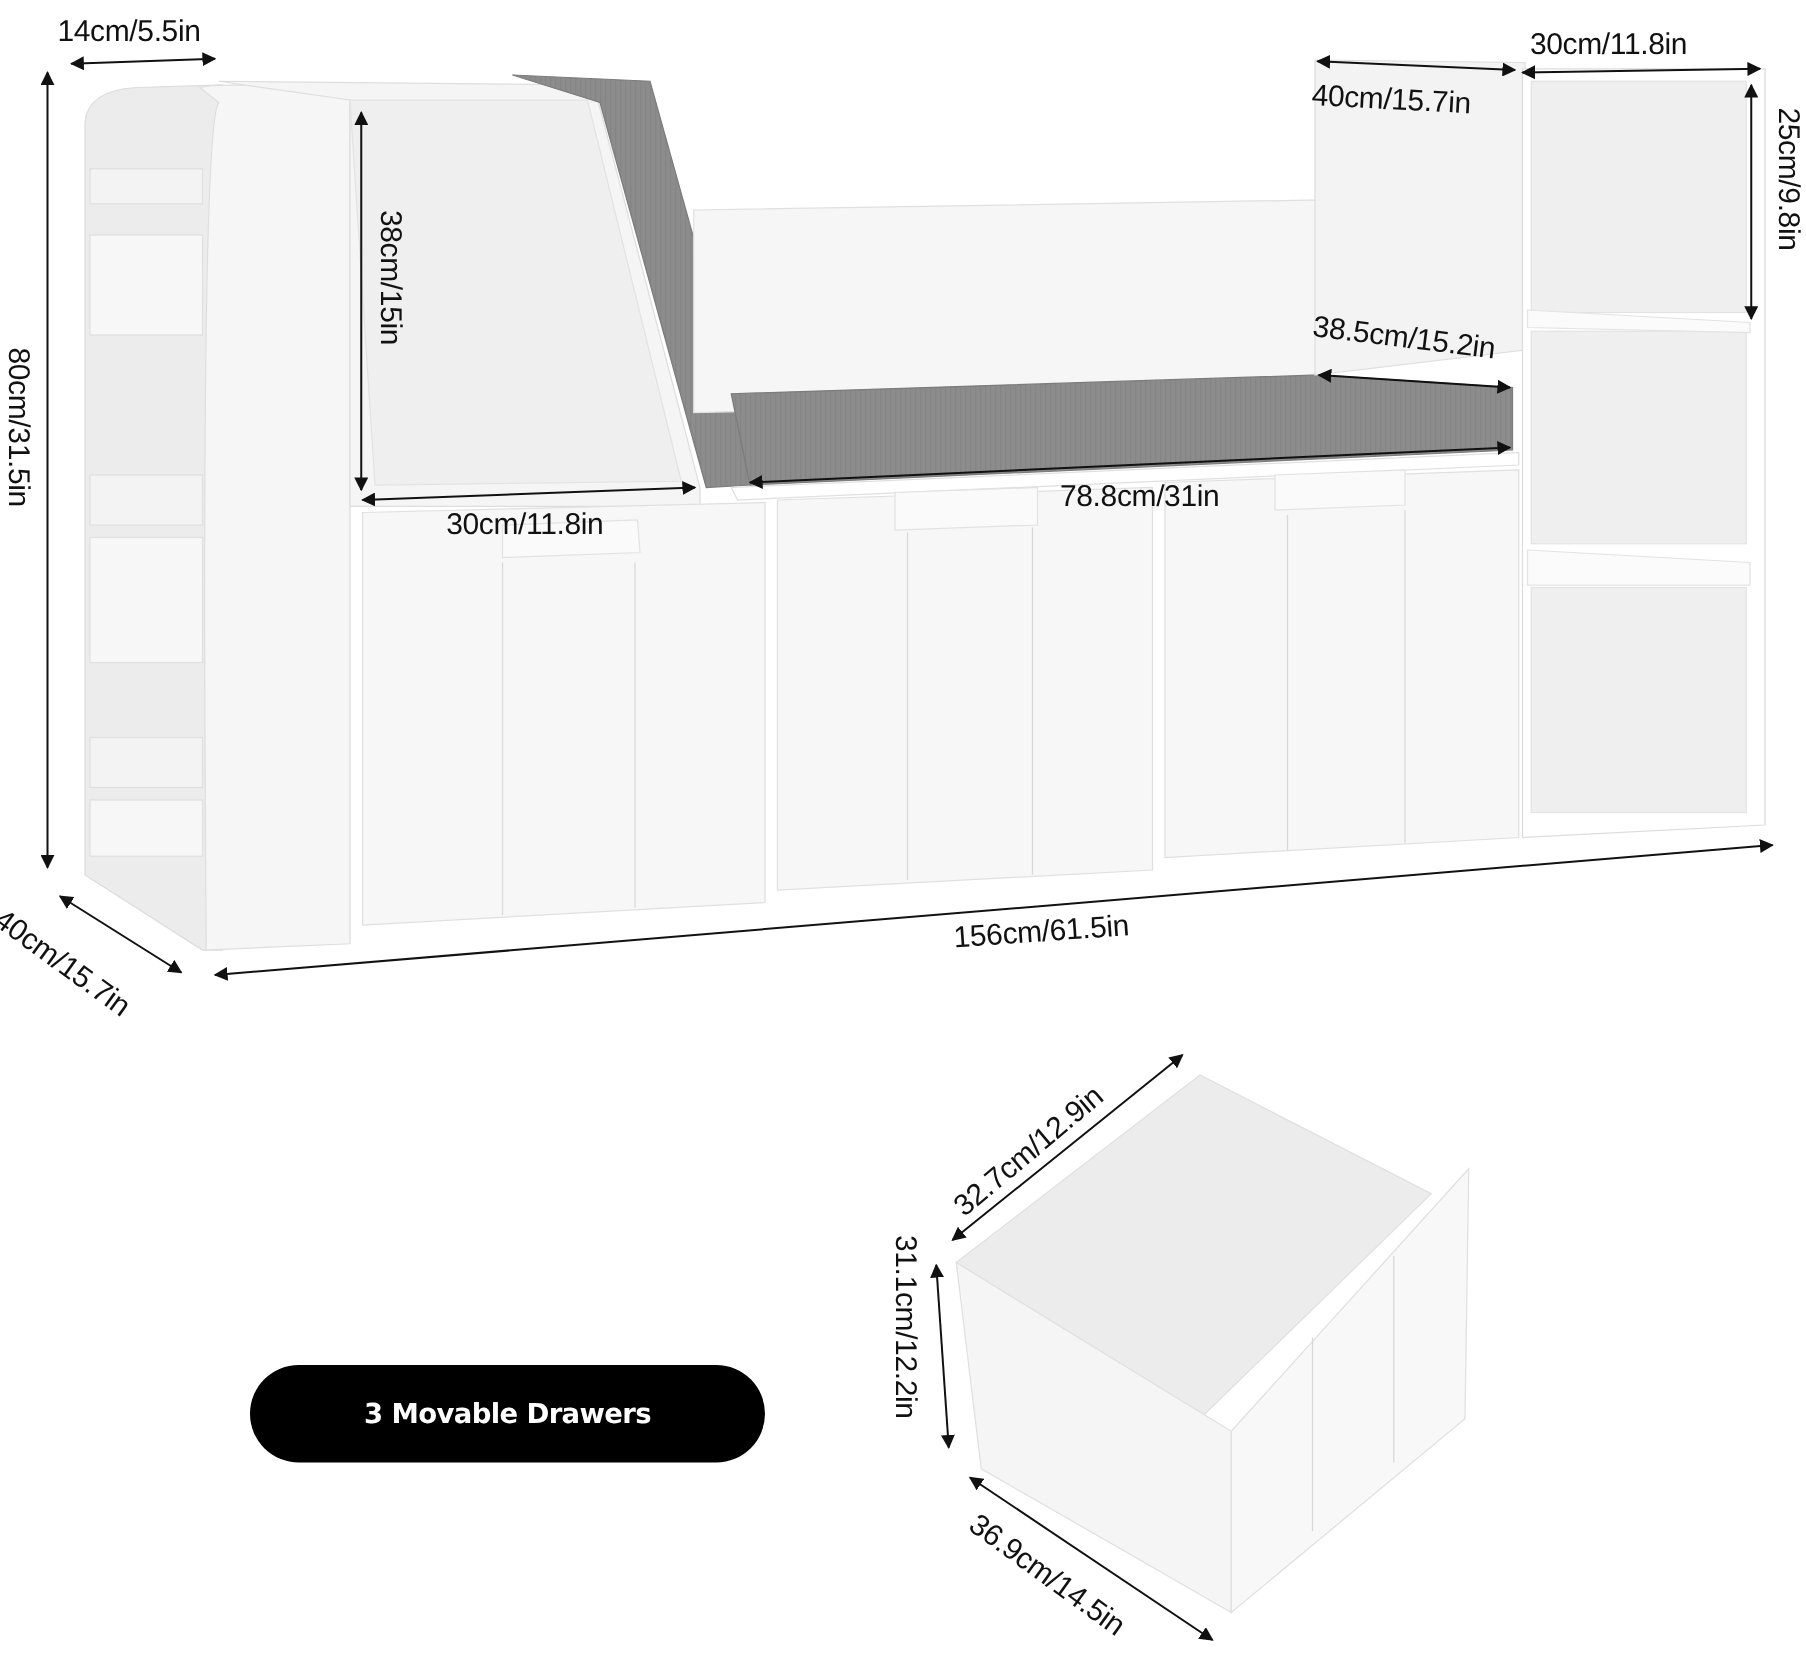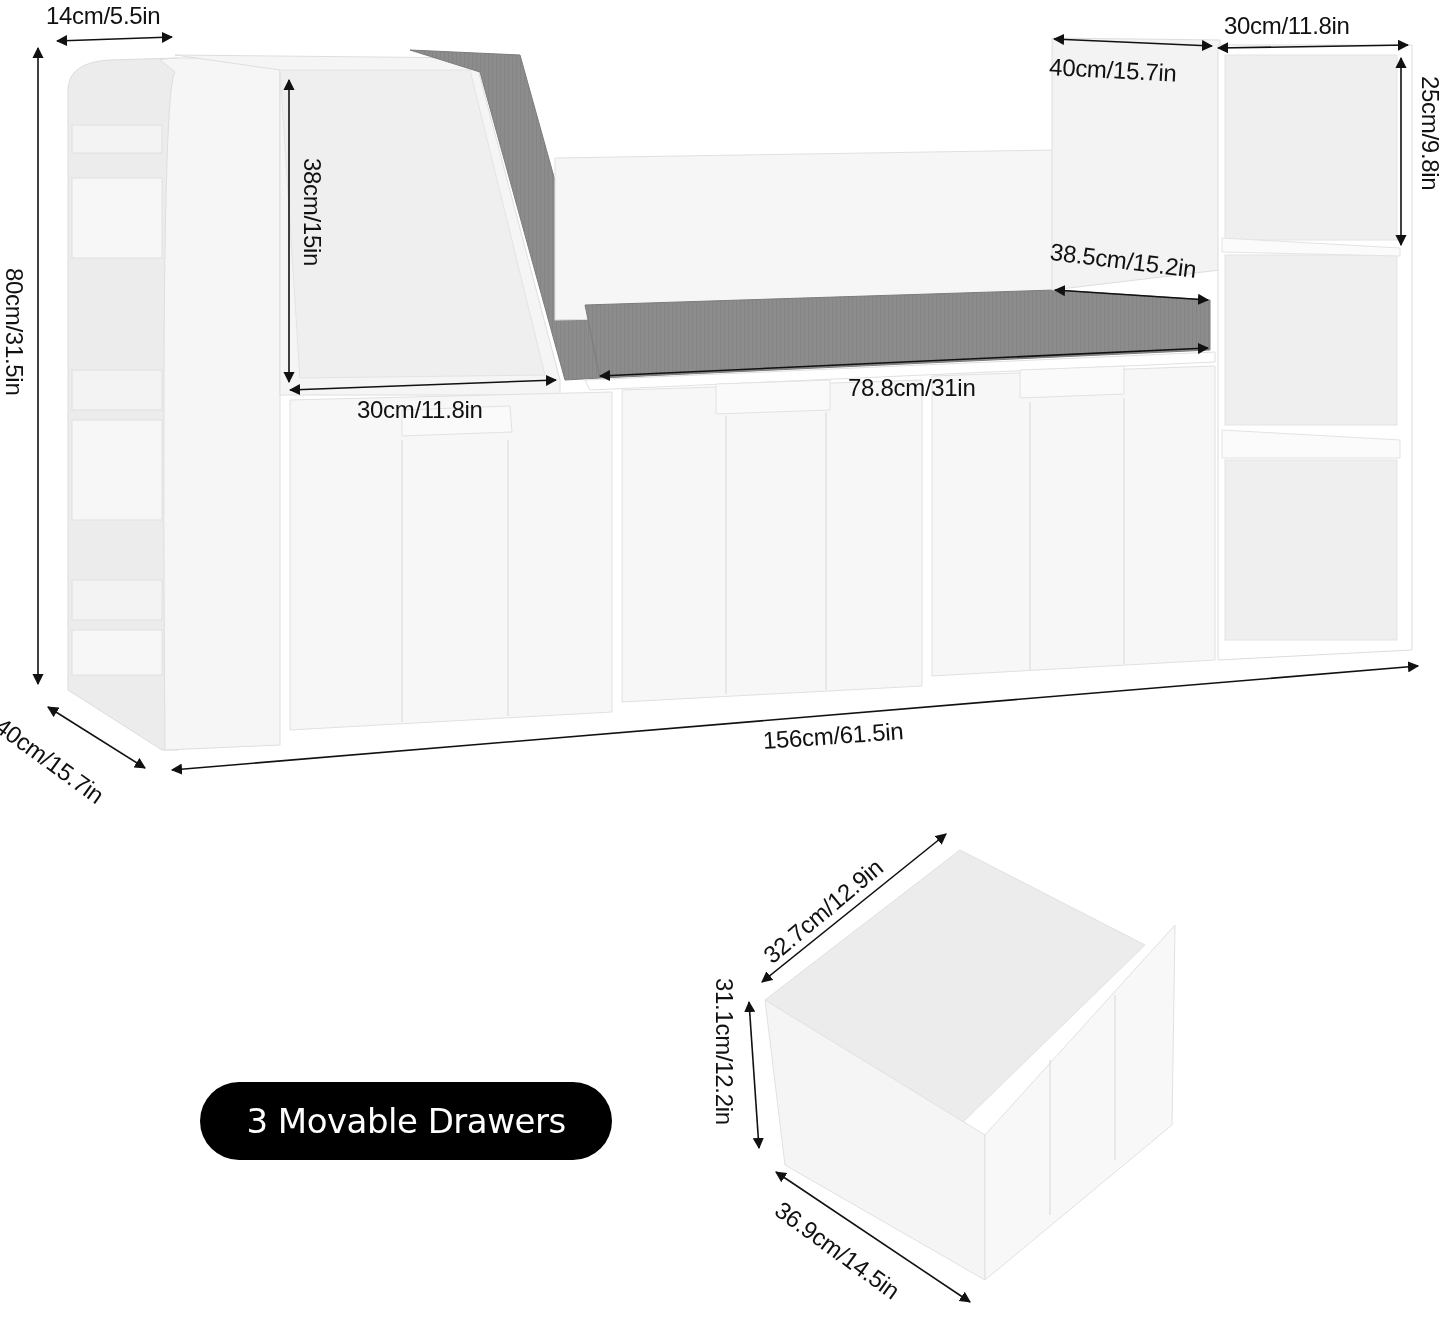--- a/index.html
+++ b/index.html
@@ -1,20 +1,20 @@
 <!DOCTYPE html>
 <html><head>
 <meta charset="utf-8">
 <style>
   html, body { margin:0; padding:0; background:#ffffff; }
   body { width:1445px; height:1328px; position:relative; overflow:hidden; font-family:"Liberation Sans", sans-serif; }
-  .stage { position:absolute; left:0; top:0; width:1445px; height:1060px; }
+  .stage { position:absolute; left:0; top:10px; width:1445px; height:1060px; }
   .lbl { position:absolute; font-family:"Liberation Sans", sans-serif; font-size:24px; color:#111; white-space:nowrap; transform-origin:left top; letter-spacing:-0.3px; }
   .badge { position:absolute; left:200px; top:1082px; width:412px; height:78px; background:#000; border-radius:39px; display:flex; align-items:center; justify-content:center; }
-  .badge span { color:#fff; font-family:"DejaVu Sans", sans-serif; font-weight:normal; font-size:34px; letter-spacing:-0.5px; }
+  .badge span { color:#fff; font-family:"DejaVu Sans", sans-serif; font-weight:bold; font-size:22px; letter-spacing:-0.5px; }
 </style>
 </head>
 <body>
 
 <div class="stage">
 
   <svg width="1445" height="1328" style="position:absolute;left:0;top:0">
     <defs>
       <marker id="ah" viewBox="0 0 10 10" refX="9" refY="5" markerWidth="7" markerHeight="7" orient="auto-start-reverse">
         <path d="M0,0 L10,5 L0,10 z" fill="#111"></path>

